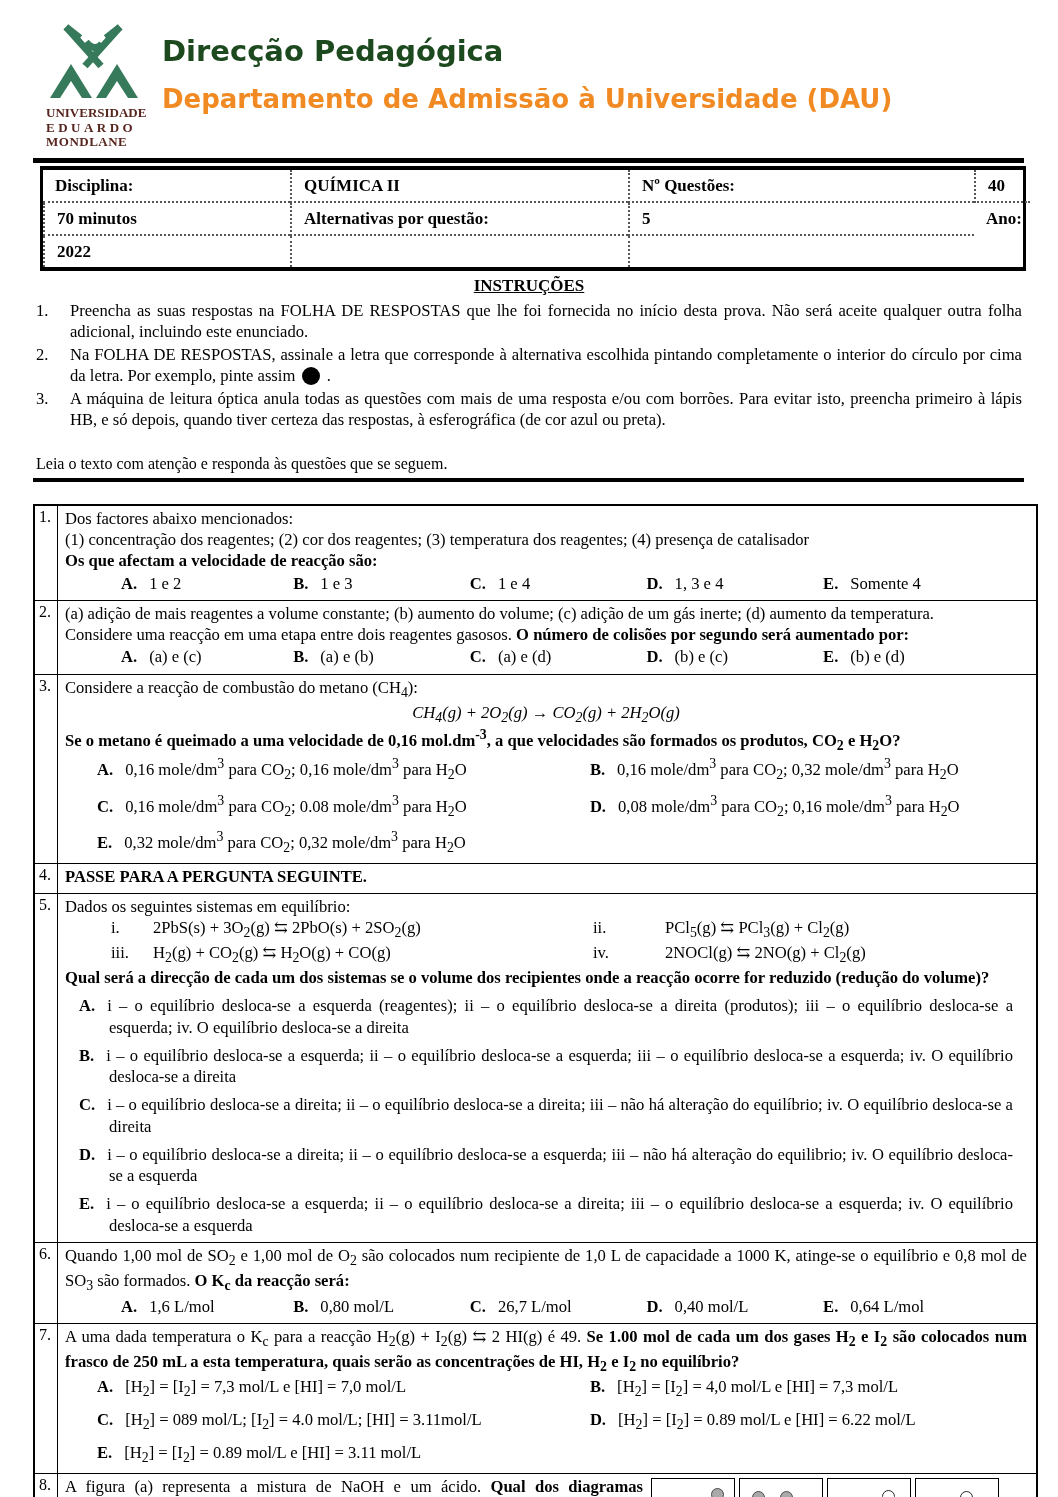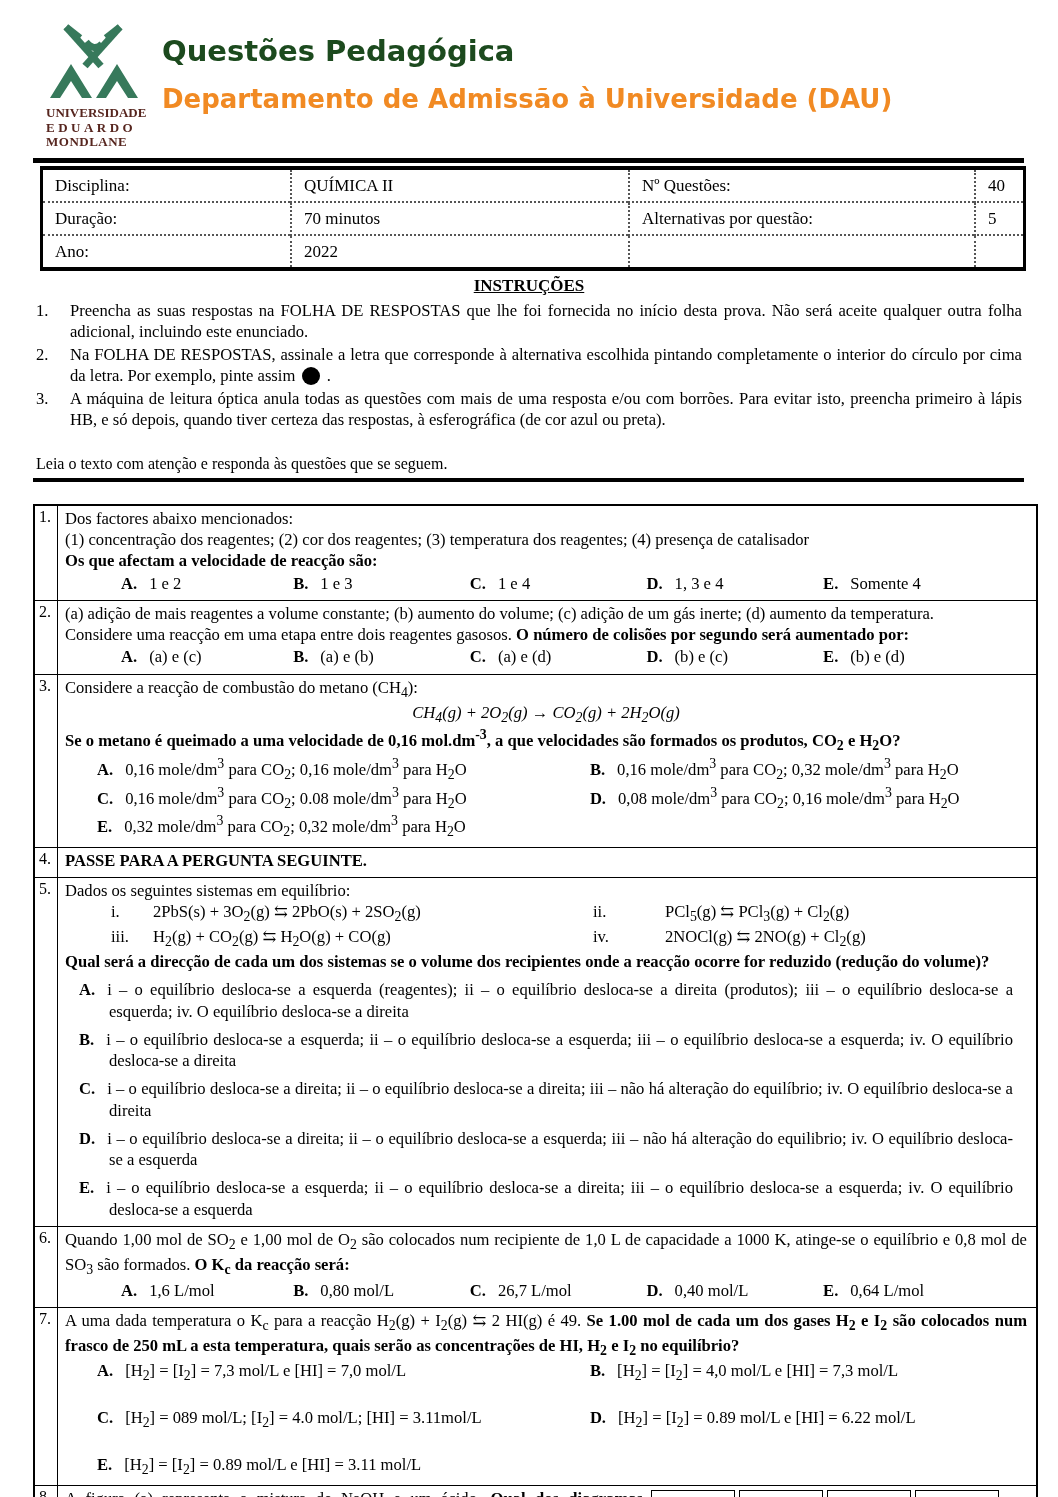--- a/index.html
+++ b/index.html
@@ -13,21 +13,21 @@
   .uni-name .l2{letter-spacing:3.5px;}
   .uni-name .l3{letter-spacing:0.5px;}
   .header-titles{margin-left:8px;padding-top:12px;font-family:"DejaVu Sans","Liberation Sans",sans-serif;}
   .title-green{color:#1c4a1e;font-size:29px;font-weight:bold;letter-spacing:0px;}
   .title-orange{color:#f18a23;font-size:26px;font-weight:bold;margin-top:16px;}
   .hr-thick{margin:8px 0 0 33px;width:991px;height:5px;background:#000;}
   
   .info-table{margin:3px 0 0 40px;width:980px;border-top:4px solid #000;border-bottom:4px solid #000;
               border-left:3px solid #000;border-right:3px solid #000;
               display:grid;grid-template-columns:247px 338px 346px 1fr;}
-  .info-cell{font-weight:normal;font-size:17px;padding:6px 8px 5px 12px;border-bottom:2px dotted #555;}
+  .info-cell{font-weight:bold;font-size:17px;padding:6px 8px 5px 12px;border-bottom:2px dotted #555;}
   .info-cell.c2,.info-cell.c3,.info-cell.c4{border-left:2px dotted #555;}
   .info-cell.last{border-bottom:none;}
   
   .instr-title{text-align:center;font-weight:bold;font-size:17px;text-decoration:underline;margin-top:5px;}
   .instr-list{margin:4px 36px 0 36px;font-size:16.6px;line-height:1.30;}
   .instr-item{display:grid;grid-template-columns:34px 1fr;margin-bottom:1px;}
   .instr-item .txt{text-align:justify;}
   .bigdot{display:inline-block;width:18px;height:18px;background:#000;border-radius:50%;
           vertical-align:-4px;margin:0 3px 0 2px;}
   .lead{margin:24px 36px 0 36px;font-size:16px;}
@@ -77,33 +77,32 @@
           <path d="M50,76 L71,42 L92,76 L82,76 L71,59 L60,76 Z"></path>
         </g>
       </svg>
       <div class="uni-name">
         <div class="l1">UNIVERSIDADE</div>
         <div class="l2">EDUARDO</div>
         <div class="l3">MONDLANE</div>
       </div>
     </div>
     <div class="header-titles">
-      <div class="title-green">Questões Pedagógica</div>
+      <div class="title-green">Direcção Pedagógica</div>
       <div class="title-orange">Departamento de Admissão à Universidade (DAU)</div>
     </div>
   </div>
 
   <div class="hr-thick"></div>
 
   <div class="info-table" id="info-table">
       <div class="info-cell c1">Disciplina:</div>
       <div class="info-cell c2">QUÍMICA II</div>
       <div class="info-cell c3">Nº Questões:</div>
       <div class="info-cell c4">40</div>
-      <div class="info-cell c1">Duração:</div>
       <div class="info-cell c2">70 minutos</div>
       <div class="info-cell c3">Alternativas por questão:</div>
       <div class="info-cell c4">5</div>
       <div class="info-cell c1 last">Ano:</div>
       <div class="info-cell c2 last">2022</div>
       <div class="info-cell c3 last"></div>
       <div class="info-cell c4 last"></div>
     </div>
 
   <div class="instr-title">INSTRUÇÕES</div>
@@ -154,21 +153,21 @@
             <div class="oitem"><span class="olab">E.</span><span class="gap2"></span>(b) e (d)</div>
           </div>
         </div>
       </div>
       <div class="qrow">
         <div class="qnum">3.</div>
         <div class="qbody">
           <div class="qp">Considere a reacção de combustão do metano (CH<sub>4</sub>):</div>
           <div class="eq">CH<sub>4</sub>(g) + 2O<sub>2</sub>(g) → CO<sub>2</sub>(g) + 2H<sub>2</sub>O(g)</div>
           <div class="qp"><b>Se o metano é queimado a uma velocidade de 0,16 mol.dm<sup>-3</sup>, a que velocidades são formados os produtos, CO<sub>2</sub> e H<sub>2</sub>O?</b></div>
-          <div class="o2col" style="row-gap: 0px;">
+          <div class="o2col" style="row-gap: 8px;">
             <div class="oitem2"><span class="olab">A.</span><span class="gap2"></span>0,16 mole/dm<sup>3</sup> para CO<sub>2</sub>; 0,16 mole/dm<sup>3</sup> para H<sub>2</sub>O</div>
             <div class="oitem2"><span class="olab">B.</span><span class="gap2"></span>0,16 mole/dm<sup>3</sup> para CO<sub>2</sub>; 0,32 mole/dm<sup>3</sup> para H<sub>2</sub>O</div>
             <div class="oitem2"><span class="olab">C.</span><span class="gap2"></span>0,16 mole/dm<sup>3</sup> para CO<sub>2</sub>; 0.08 mole/dm<sup>3</sup> para H<sub>2</sub>O</div>
             <div class="oitem2"><span class="olab">D.</span><span class="gap2"></span>0,08 mole/dm<sup>3</sup> para CO<sub>2</sub>; 0,16 mole/dm<sup>3</sup> para H<sub>2</sub>O</div>
             <div class="oitem2"><span class="olab">E.</span><span class="gap2"></span>0,32 mole/dm<sup>3</sup> para CO<sub>2</sub>; 0,32 mole/dm<sup>3</sup> para H<sub>2</sub>O</div>
           </div>
         </div>
       </div>
       <div class="qrow">
         <div class="qnum">4.</div>
@@ -208,21 +207,21 @@
             <div class="oitem"><span class="olab">C.</span><span class="gap2"></span>26,7 L/mol</div>
             <div class="oitem"><span class="olab">D.</span><span class="gap2"></span>0,40 mol/L</div>
             <div class="oitem"><span class="olab">E.</span><span class="gap2"></span>0,64 L/mol</div>
           </div>
         </div>
       </div>
       <div class="qrow">
         <div class="qnum">7.</div>
         <div class="qbody">
           <div class="qp">A uma dada temperatura o K<sub>c</sub> para a reacção H<sub>2</sub>(g) + I<sub>2</sub>(g) ⇆ 2 HI(g) é 49. <b>Se 1.00 mol de cada um dos gases H<sub>2</sub> e I<sub>2</sub> são colocados num frasco de 250 mL a esta temperatura, quais serão as concentrações de HI, H<sub>2</sub> e I<sub>2</sub> no equilíbrio?</b></div>
-          <div class="o2col" style="row-gap: 22px;">
+          <div class="o2col" style="row-gap: 8px;">
             <div class="oitem2"><span class="olab">A.</span><span class="gap2"></span>[H<sub>2</sub>] = [I<sub>2</sub>] = 7,3 mol/L e [HI] = 7,0 mol/L</div>
             <div class="oitem2"><span class="olab">B.</span><span class="gap2"></span>[H<sub>2</sub>] = [I<sub>2</sub>] = 4,0 mol/L e [HI] = 7,3 mol/L</div>
             <div class="oitem2"><span class="olab">C.</span><span class="gap2"></span>[H<sub>2</sub>] = 089 mol/L; [I<sub>2</sub>] = 4.0 mol/L; [HI] = 3.11mol/L</div>
             <div class="oitem2"><span class="olab">D.</span><span class="gap2"></span>[H<sub>2</sub>] = [I<sub>2</sub>] = 0.89 mol/L e [HI] = 6.22 mol/L</div>
             <div class="oitem2"><span class="olab">E.</span><span class="gap2"></span>[H<sub>2</sub>] = [I<sub>2</sub>] = 0.89 mol/L e [HI] = 3.11 mol/L</div>
           </div>
         </div>
       </div>
       <div class="qrow last">
         <div class="qnum">8.</div>

